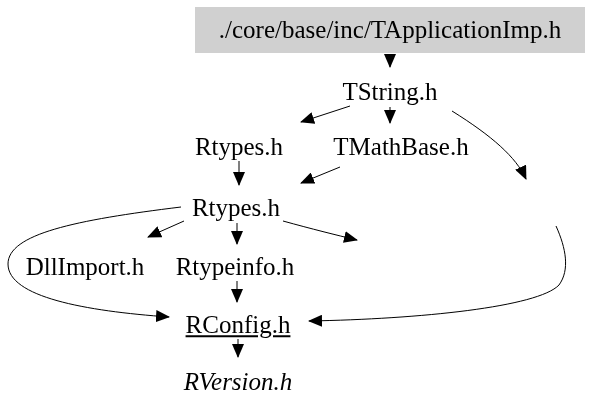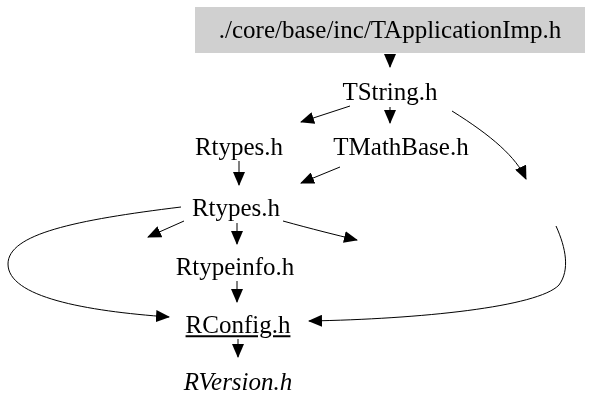--- a/index.html
+++ b/index.html
@@ -73,20 +73,21 @@
 
   <div class="node" style="left:390px; top:92px;">TString.h</div>
 
   <div class="node" style="left:239px; top:147px;">Rtypes.h</div>
 
   <div class="node" style="left:401px; top:147px;">TMathBase.h</div>
 
   <div class="node" style="left:236px; top:208px;text-align:right;">Rtypes.h</div>
 
 
+  <div class="node" style="left:85px; top:267px;">DllImport.h</div>
 
   <div class="node" style="left:235px; top:267px;">Rtypeinfo.h</div>
 
 
   <div class="node" style="left:238px; top:325px;text-decoration:underline;">RConfig.h</div>
 
   <div class="node" style="left:238px; top:382px;font-style:italic;">RVersion.h</div>
 
 </div>
 

